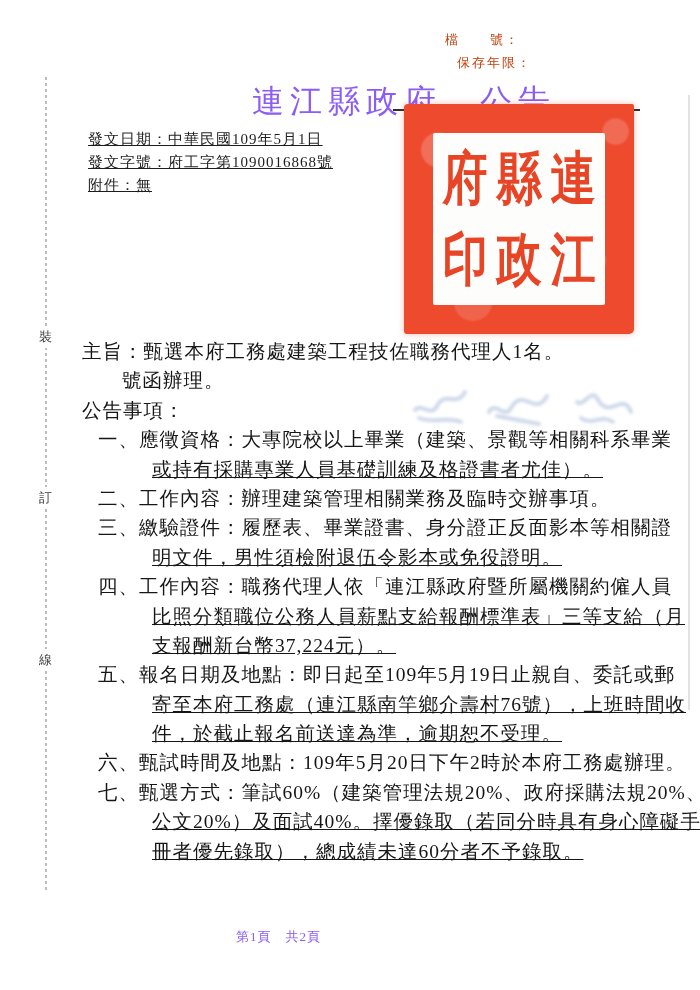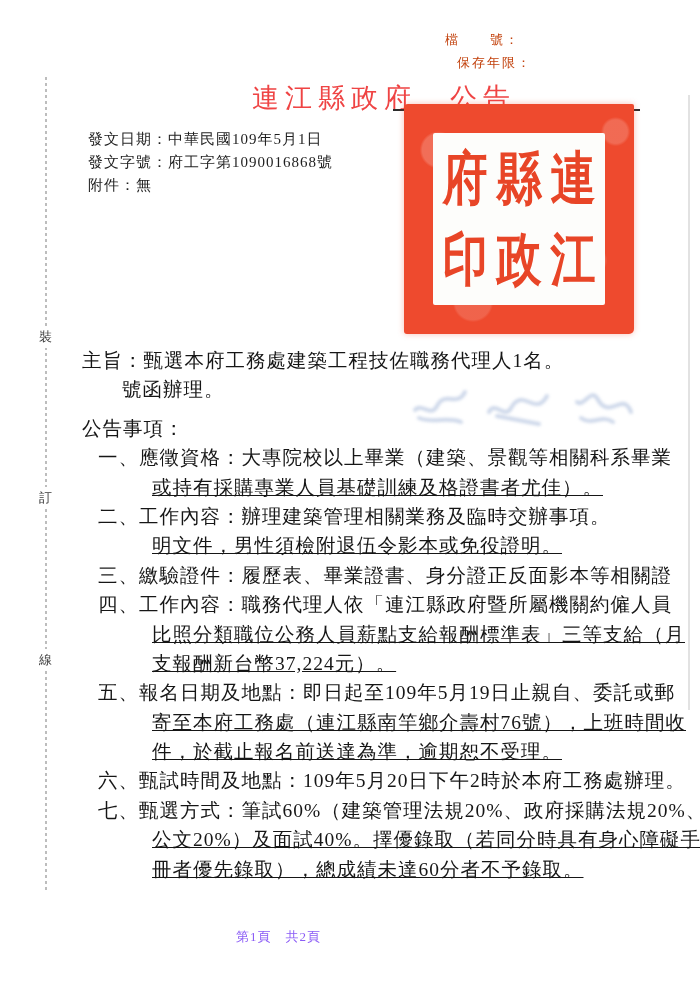--- a/index.html
+++ b/index.html
@@ -9,21 +9,21 @@
     font-family:"Liberation Serif","DejaVu Serif",serif;
     color:#1c1c1c;
   }
   .abs{position:absolute;}
 
   
   .filelabel{font-size:13px;letter-spacing:2px;color:#c2410c;}
 
   
   .doc-title{
-    font-size:27px;letter-spacing:6px;color:#ef4444;
+    font-size:32px;letter-spacing:6px;color:#8b5cf6;
     white-space:nowrap;
   }
   .title-underline{
     height:2px;background:#2b2b2b;z-index:1;
   }
 
   
   .meta-line{font-size:15px;letter-spacing:1px;line-height:23px;color:#1e1e1e;white-space:nowrap;}
 
   
@@ -59,39 +59,39 @@
     transform:scaleY(1.28);
     font-family:"Liberation Serif","DejaVu Serif",serif;
   }
 
   
   .bleed{opacity:.5;filter:blur(1.6px);transform:scaleX(-1);}
 
   
   .bodycol{width:575px;font-size:19.5px;letter-spacing:1px;color:#161616;}
   .ln{height:29.4px;line-height:29.4px;white-space:nowrap;}
-  .ind0{padding-left:0;margin-top:9px;}
+  .ind0{padding-left:0;}
   .ind1{padding-left:40px;}
   .ind2{padding-left:16px;}
   .ind3{padding-left:70px;text-decoration:underline;}
 
   .page-footer{font-size:13px;letter-spacing:1px;color:#8b5cf6;text-align:center;width:557px;}
 
   .scan-edge{width:2px;background:#d2d2d2;opacity:.65;}
 </style>
 </head>
 <body>
 
 <div class="abs filelabel" style="left:445px;top:31px;">檔　　號：</div>
 <div class="abs filelabel" style="left:457px;top:54px;">保存年限：</div>
 
 <div class="abs doc-title" style="left:252px;top:80px;">連江縣政府　公告</div>
 <div class="abs title-underline" style="left:393px;top:109px;width:247px;"></div>
 
-<div class="abs" style="left:88px;top:128px;">
+<div class="abs" style="left:88px;top:128px;text-decoration:underline;">
   <div class="meta-line">發文日期：中華民國109年5月1日</div>
   <div class="meta-line">發文字號：府工字第1090016868號</div>
   <div class="meta-line">附件：無</div>
 </div>
 
 <div class="abs binding-line" style="left:45px;top:77px;height:813px;"></div>
 <div class="abs binding-mark" style="left:39px;top:326px;">裝</div>
 <div class="abs binding-mark" style="left:39px;top:487px;">訂</div>
 <div class="abs binding-mark" style="left:39px;top:649px;">線</div>
 
@@ -117,22 +117,22 @@
   </g>
 </svg>
 
 <div class="abs bodycol" style="left:82px;top:337px;">
   <div class="ln ind0">主旨：甄選本府工務處建築工程技佐職務代理人1名。</div>
   <div class="ln ind1">號函辦理。</div>
   <div class="ln ind0">公告事項：</div>
   <div class="ln ind2">一、應徵資格：大專院校以上畢業（建築、景觀等相關科系畢業</div>
   <div class="ln ind3">或持有採購專業人員基礎訓練及格證書者尤佳）。</div>
   <div class="ln ind2">二、工作內容：辦理建築管理相關業務及臨時交辦事項。</div>
+  <div class="ln ind2">三、繳驗證件：履歷表、畢業證書、身分證正反面影本等相關證</div>
   <div class="ln ind3">明文件，男性須檢附退伍令影本或免役證明。</div>
-  <div class="ln ind2">三、繳驗證件：履歷表、畢業證書、身分證正反面影本等相關證</div>
   <div class="ln ind2">四、工作內容：職務代理人依「連江縣政府暨所屬機關約僱人員</div>
   <div class="ln ind3">比照分類職位公務人員薪點支給報酬標準表」三等支給（月</div>
   <div class="ln ind3">支報酬新台幣37,224元）。</div>
   <div class="ln ind2">五、報名日期及地點：即日起至109年5月19日止親自、委託或郵</div>
   <div class="ln ind3">寄至本府工務處（連江縣南竿鄉介壽村76號），上班時間收</div>
   <div class="ln ind3">件，於截止報名前送達為準，逾期恕不受理。</div>
   <div class="ln ind2">六、甄試時間及地點：109年5月20日下午2時於本府工務處辦理。</div>
   <div class="ln ind2">七、甄選方式：筆試60%（建築管理法規20%、政府採購法規20%、</div>
   <div class="ln ind3">公文20%）及面試40%。擇優錄取（若同分時具有身心障礙手</div>
   <div class="ln ind3">冊者優先錄取），總成績未達60分者不予錄取。</div>

